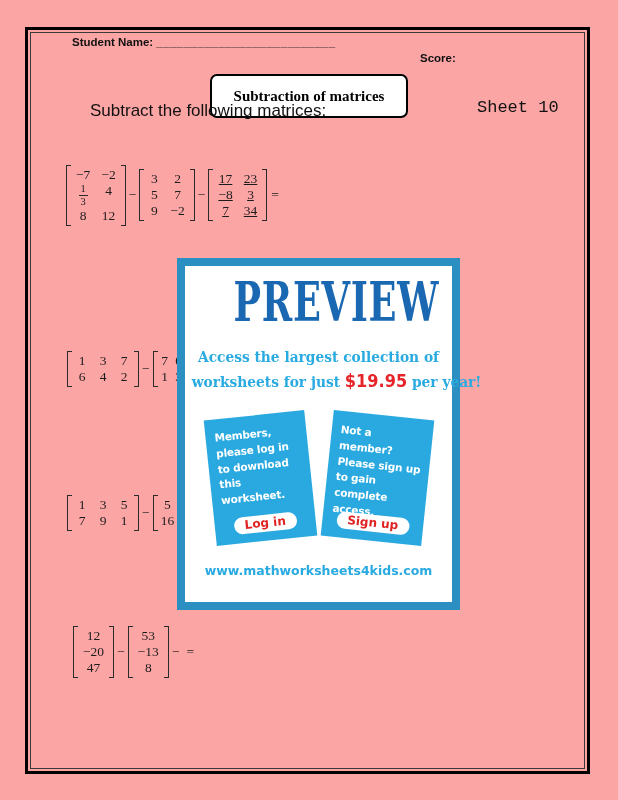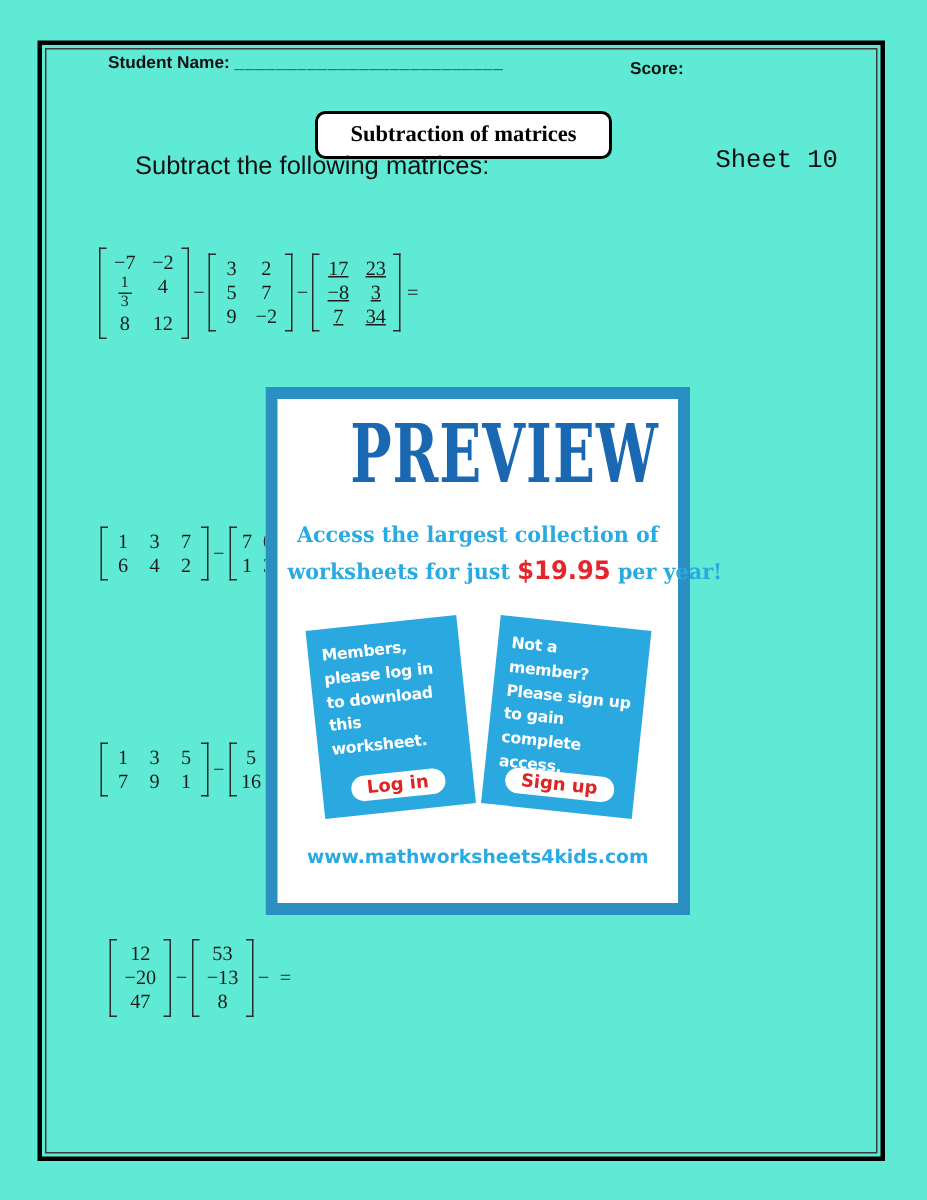--- a/index.html
+++ b/index.html
@@ -1,31 +1,31 @@
 <!DOCTYPE html>
 <html style="--c-border: #2b90c1; --c-title: #1a68b2; --c-accent: #29aae1; --c-price: #e8242b; --c-card: #29a9e0; --c-btn: #e02424;"><head>
 <meta charset="utf-8">
 <style>
   * { box-sizing: border-box; }
   html,body { margin:0; padding:0; background:#fff; }
   .page {
-    position: relative; width: 618px; height: 800px; background: #5eead4;
+    position: relative; width: 618px; height: 800px; background: #fca5a5;
     font-family: "Liberation Sans", sans-serif; color: #1a1a1a; overflow: hidden;
   }
   
   .frame { position:absolute; left:25px; top:27px; width:565px; height:747px; border:3px solid #000; }
   .frame-inner { position:absolute; inset:2px; border:1px solid #3a3a3a; }
 
   .hdr-label { position:absolute; font-weight:bold; font-size:11.5px; color:#111; }
   .student-name { left:72px; top:36px; }
   .name-line { font-weight:bold; letter-spacing:0.5px; }
-  .score { left:420px; top:40px; }
+  .score { left:420px; top:52px; }
 
   .title-box {
-    position:absolute; left:210px; top:74px; width:198px; height:32px;
+    position:absolute; left:210px; top:74px; width:198px; height:44px;
     border:2px solid #000; border-radius:7px; background:#fff;
     display:flex; align-items:center; justify-content:center;
     font-family:"Liberation Serif", serif; font-weight:bold; font-size:15px; color:#000;
   }
   .sheet { position:absolute; left:477px; top:98px; font-size:17px; color:#111;font-family:Liberation Mono, monospace; }
   .instruction { position:absolute; left:90px; top:101px; font-size:17px; color:#111; }
 
   
   .problem {
     position:absolute; display:flex; align-items:center;

